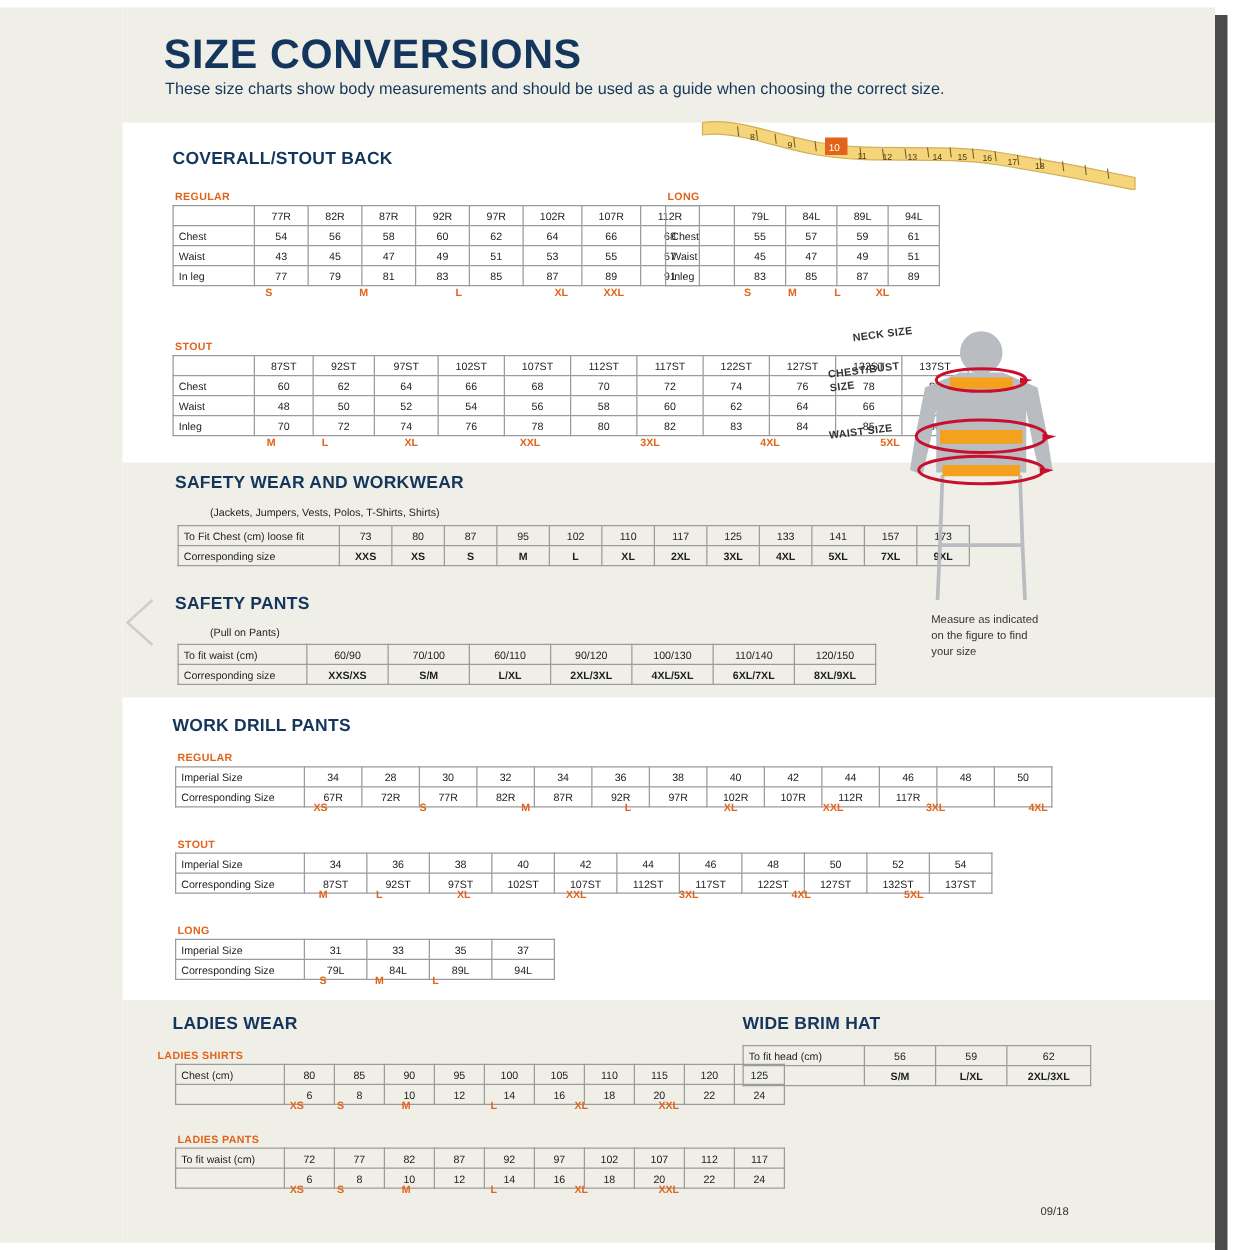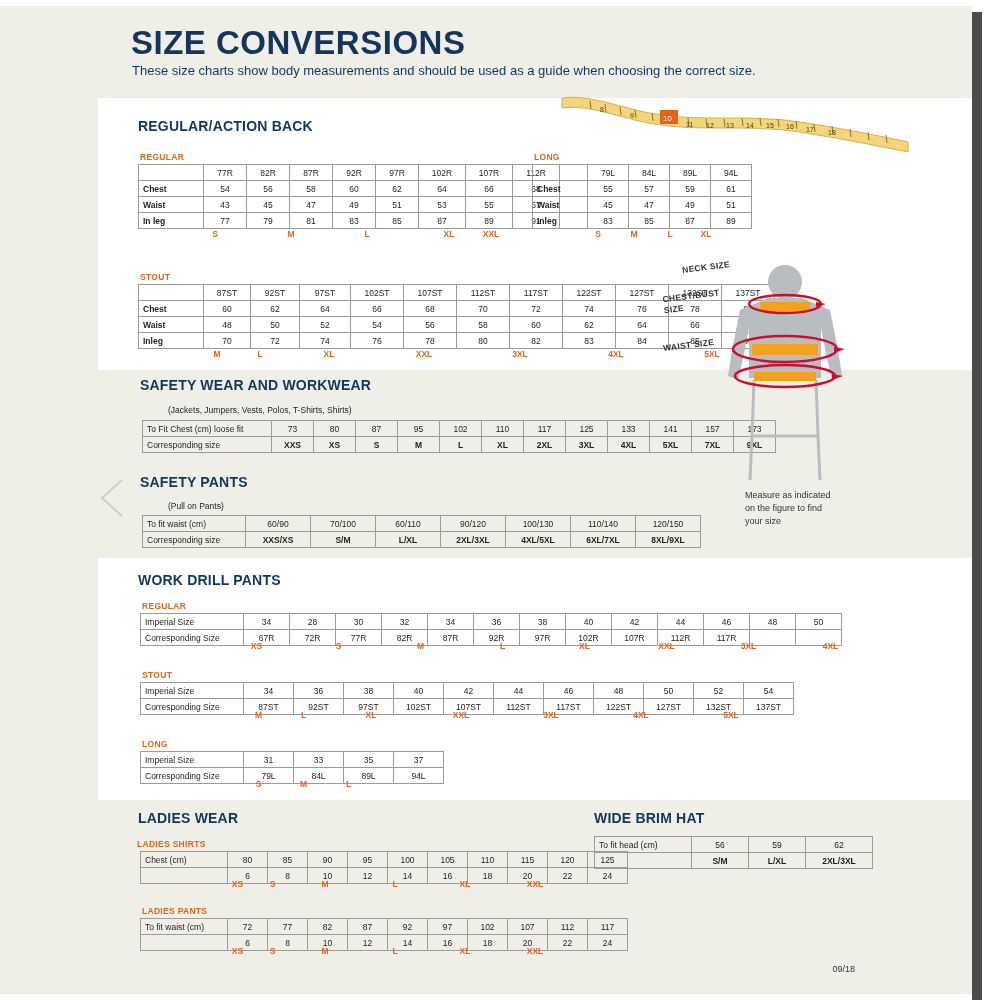--- a/index.html
+++ b/index.html
@@ -12,21 +12,21 @@
 
   .hdr-title{position:absolute;left:131px;top:24px;font-size:33px;font-weight:bold;color:#14355c;letter-spacing:.5px;}
   .hdr-sub{position:absolute;left:132px;top:63px;font-size:13px;color:#14355c;}
 
   .sec-title{position:absolute;font-size:14px;font-weight:bold;color:#14355c;letter-spacing:.2px;}
   .grp-label{position:absolute;font-size:8.5px;font-weight:bold;color:#e2631a;letter-spacing:.3px;}
   .note{position:absolute;font-size:8.5px;color:#222;margin-left:24px;}
 
   table.g{position:absolute;border-collapse:collapse;}
   table.g td{border:1px solid #9b9b9b;font-size:8.5px;color:#1d1d1d;text-align:center;padding:1px 2px;height:13px;line-height:12px;}
-  table.g td.lbl{text-align:left;font-weight:bold;padding-left:4px;}
+  table.g td.lbl{text-align:left;font-weight:normal;padding-left:4px;}
   table.g td.lbln{text-align:left;font-weight:normal;padding-left:4px;}
   .sizes{position:absolute;display:flex;}
   .sizes span{display:inline-block;text-align:center;font-size:8.5px;font-weight:bold;color:#e2631a;}
   .orange{color:#e2631a;font-weight:bold;}
 
   .measure-txt{position:absolute;font-size:9px;color:#333;line-height:13px;}
   .fig-label{position:absolute;font-size:8.5px;font-weight:bold;color:#333;letter-spacing:.3px;}
   .date{position:absolute;right:145px;bottom:26px;font-size:9px;color:#333;}
 
   .tape{position:absolute;left:560px;top:92px;width:350px;height:60px;}
@@ -87,21 +87,21 @@
       </g>
     </svg>
   </div>
 
   <div class="arrow-left">
     <svg width="26" height="40" viewBox="0 0 26 40">
         <path d="M24 2 L4 20 L24 38" fill="none" stroke="#cfcec6" stroke-width="2"></path>
       </svg>
   </div>
 
-  <div class="sec-title" style="left:138px;top:118px;">REGULAR/ACTION BACK</div>
+  <div class="sec-title" style="left:138px;top:118px;">COVERALL/STOUT BACK</div>
   <div class="grp-label" style="left:140px;top:152px;">REGULAR</div>
 
   <table class="g" style="left:138px;top:164px;">
     <tbody>
         <tr>
       <td class="lbl" style="width:58px;"></td>
       <td style="width:38px;">77R</td>
       <td style="width:38px;">82R</td>
       <td style="width:38px;">87R</td>
       <td style="width:38px;">92R</td>
@@ -485,21 +485,21 @@
   </tbody>
     </table>
   <div class="sizes" style="left:236px;top:779px;">
     <span style="width:45px">S</span>
     <span style="width:45px">M</span>
     <span style="width:45px">L</span>
   </div>
 
   <div class="sec-title" style="left:138px;top:810px;">LADIES WEAR</div>
 
-  <div class="grp-label" style="left:137px;top:839px;">LADIES SHIRTS</div>
+  <div class="grp-label" style="left:126px;top:839px;">LADIES SHIRTS</div>
   <table class="g" style="left:140px;top:851px;">
     <tbody>
         <tr>
       <td class="lbln" style="width:80px;">Chest (cm)</td>
       <td style="width:35px;">80</td>
       <td style="width:35px;">85</td>
       <td style="width:35px;">90</td>
       <td style="width:35px;">95</td>
       <td style="width:35px;">100</td>
       <td style="width:35px;">105</td>

